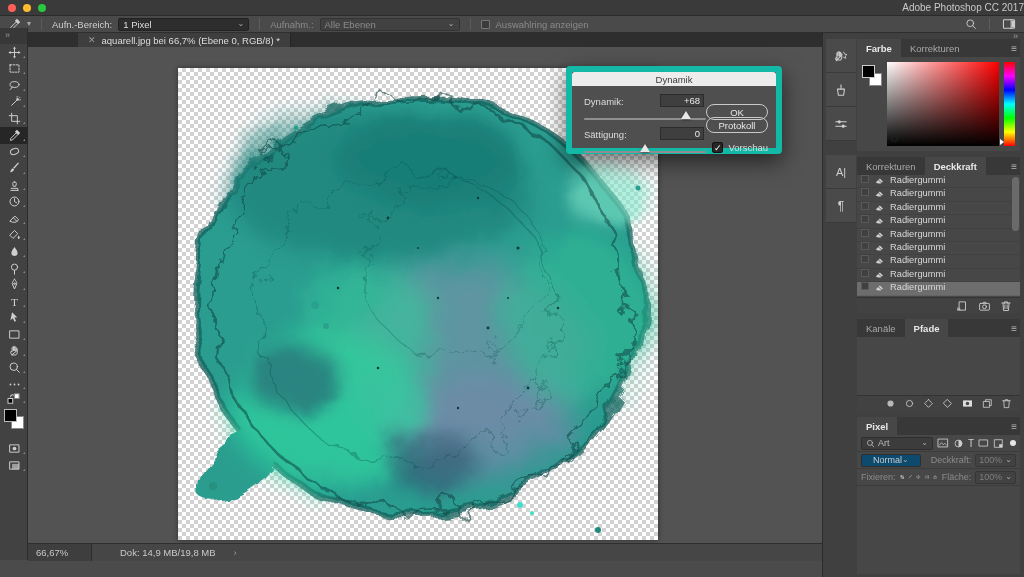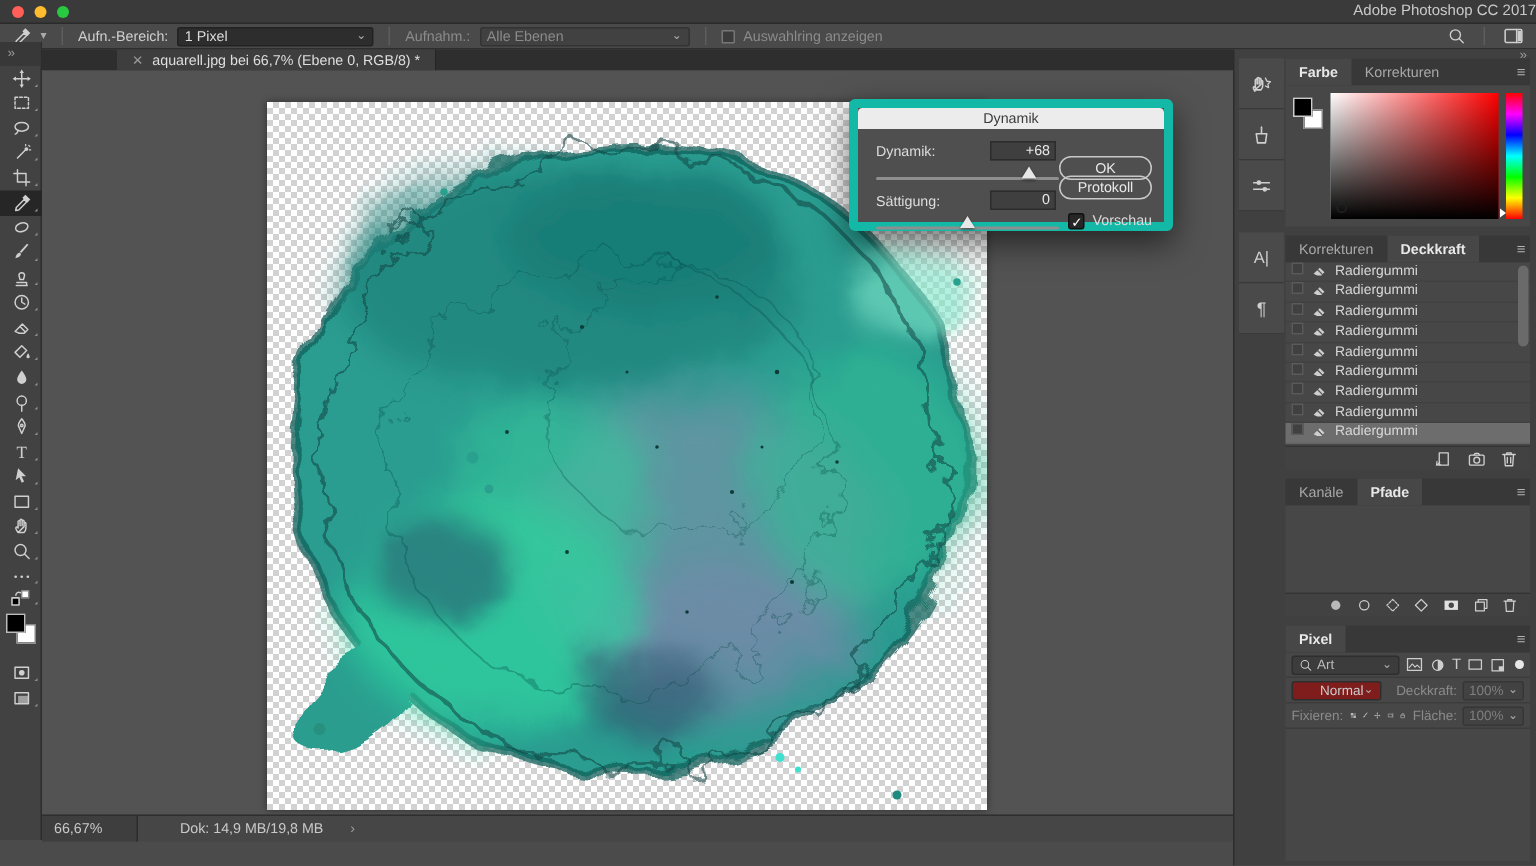--- a/index.html
+++ b/index.html
@@ -67,22 +67,22 @@
   .hrow{height:13.4px;display:flex;align-items:flex-start;gap:5px;padding-left:4px;font-size:9.3px;color:#d8d8d8;
     border-bottom:1px solid rgba(0,0,0,.08)}
   .hrow.selected{background:#6d6d6d}
   .hchk{width:8px;height:8px;border:1px solid #5a5a5a;background:#404040;flex:none}
   .scroll{position:absolute;right:1px;top:2px;width:7px;height:54px;background:#6a6a6a;border-radius:4px}
   
   .lrow{height:17px;display:flex;align-items:center;gap:4px;padding:0 4px;font-size:9px;color:#cfcfcf;
     background:#474747;border-bottom:1px solid #3c3c3c}
   .searchbox{background:#3c3c3c;border:1px solid #2e2e2e;height:13px;border-radius:2px;display:flex;
     align-items:center;gap:3px;padding:0 4px;width:72px;color:#bbb}
-  .minidd{background:#7f1d1d;border:1px solid #2e2e2e;height:13px;border-radius:2px;display:flex;
-    align-items:center;justify-content:flex-end;padding:0 4px;color:#ccc}
+  .minidd{background:#0c4a6e;border:1px solid #2e2e2e;height:13px;border-radius:2px;display:flex;
+    align-items:center;justify-content:center;padding:0 4px;color:#ccc}
   .graybox{background:#424242;border:1px solid #363636;height:13px;border-radius:2px;display:flex;
     align-items:center;padding:0 3px;color:#7f7f7f}
   .layerrow{height:28px;background:#606060;display:flex;align-items:center;gap:6px;padding:0 4px;font-size:9.5px;color:#eee}
   .lthumb{width:24px;height:24px;border:1px solid #cfcfcf;background-color:#fff;
     background-image:radial-gradient(circle at 50% 50%,#13504b 0 6%,#2aa894 7% 52%,#1c6d64 53% 60%,transparent 61%),
       linear-gradient(45deg,#ccc 25%,transparent 25%,transparent 75%,#ccc 75%),
       linear-gradient(45deg,#ccc 25%,transparent 25%,transparent 75%,#ccc 75%);
     background-size:100% 100%,6px 6px,6px 6px;background-position:0 0,0 0,3px 3px}
   
   .satsq{position:absolute;left:30px;top:5px;width:112px;height:84px;

